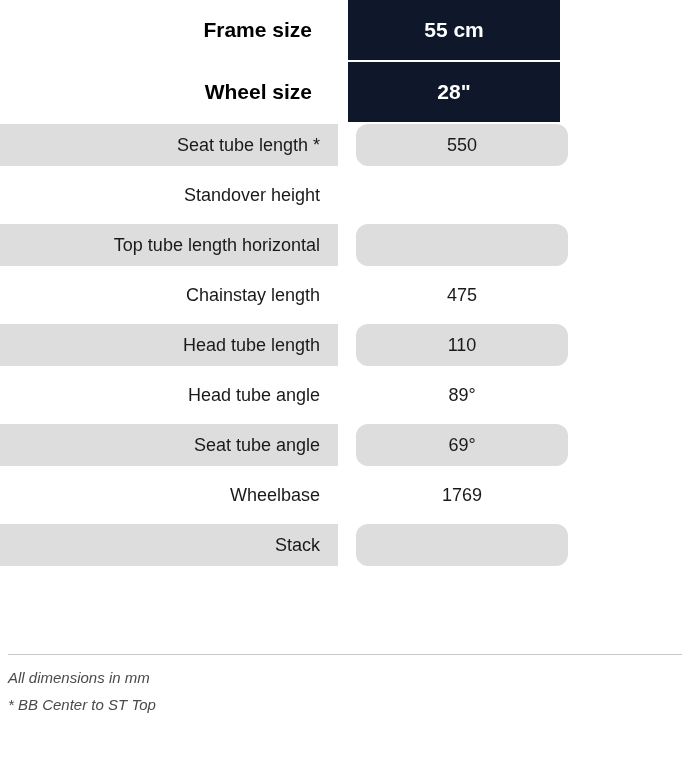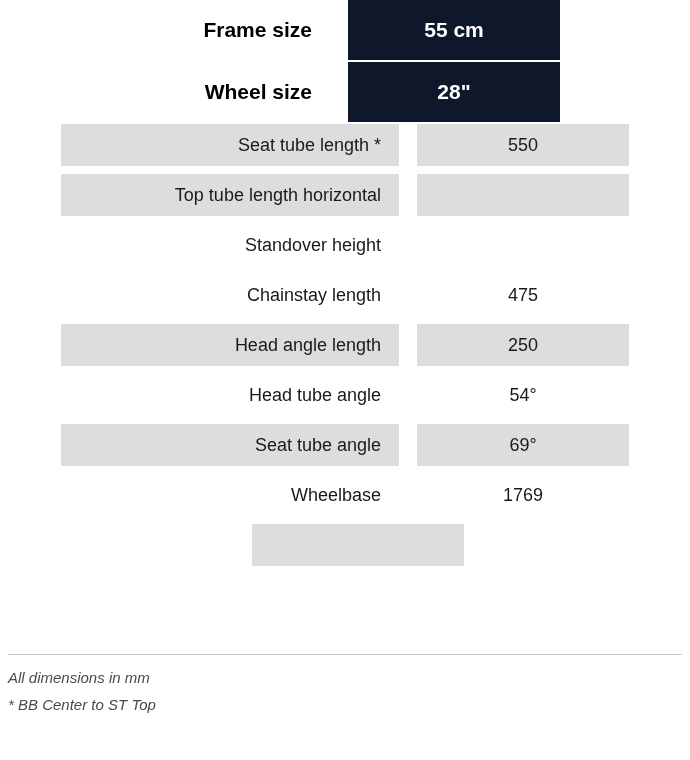--- a/index.html
+++ b/index.html
@@ -52,21 +52,20 @@
     font-weight: bold;
     box-sizing: border-box;
   }
 
   
   .data-row {
     display: flex;
     align-items: stretch;
     height: 42px;
     margin-bottom: 8px;
-    justify-content: center;
   }
   .data-row .label-cell {
     width: 330px;
     display: flex;
     align-items: center;
     justify-content: flex-end;
     padding-right: 18px;
     box-sizing: border-box;
     font-size: 18px;
     color: #1a1a1a;
@@ -81,20 +80,21 @@
     justify-content: center;
     box-sizing: border-box;
     font-size: 18px;
     color: #1a1a1a;
   }
   .data-row.shaded .label-cell {
     background: #dddddd;
   }
   .data-row.shaded .value-cell {
     background: #dddddd;
+    border-radius: 12px;
   }
   
   .data-row.shaded .label-cell {
     margin-left: -8px;
     padding-left: 8px;
     width: 338px;
   }
   .data-row:not(.shaded) .label-cell {
     margin-left: -8px;
     padding-left: 8px;
@@ -140,63 +140,64 @@
   </div>
 
   <div class="rows-area">
 
     <div class="data-row shaded">
       <div class="label-cell">Seat tube length *</div>
       <div class="gap-cell"></div>
       <div class="value-cell">550</div>
     </div>
 
+    <div class="data-row">
+      <div class="label-cell">Standover height</div>
+      <div class="gap-cell"></div>
+      <div class="value-cell"></div>
+    </div>
+
     <div class="data-row shaded">
       <div class="label-cell">Top tube length horizontal</div>
       <div class="gap-cell"></div>
       <div class="value-cell"></div>
     </div>
 
     <div class="data-row">
-      <div class="label-cell">Standover height</div>
-      <div class="gap-cell"></div>
-      <div class="value-cell"></div>
-    </div>
-
-    <div class="data-row">
       <div class="label-cell">Chainstay length</div>
       <div class="gap-cell"></div>
       <div class="value-cell">475</div>
     </div>
 
     <div class="data-row shaded">
-      <div class="label-cell">Head angle length</div>
-      <div class="gap-cell"></div>
-      <div class="value-cell">250</div>
+      <div class="label-cell">Head tube length</div>
+      <div class="gap-cell"></div>
+      <div class="value-cell">110</div>
     </div>
 
     <div class="data-row">
       <div class="label-cell">Head tube angle</div>
       <div class="gap-cell"></div>
-      <div class="value-cell">54°</div>
+      <div class="value-cell">89°</div>
     </div>
 
     <div class="data-row shaded">
       <div class="label-cell">Seat tube angle</div>
       <div class="gap-cell"></div>
       <div class="value-cell">69°</div>
     </div>
 
     <div class="data-row">
       <div class="label-cell">Wheelbase</div>
       <div class="gap-cell"></div>
       <div class="value-cell">1769</div>
     </div>
 
     <div class="data-row shaded">
+      <div class="label-cell">Stack</div>
       <div class="gap-cell"></div>
       <div class="value-cell"></div>
     </div>
 
     <div class="data-row">
       <div class="gap-cell"></div>
       <div class="value-cell"></div>
     </div>
 
   </div>

